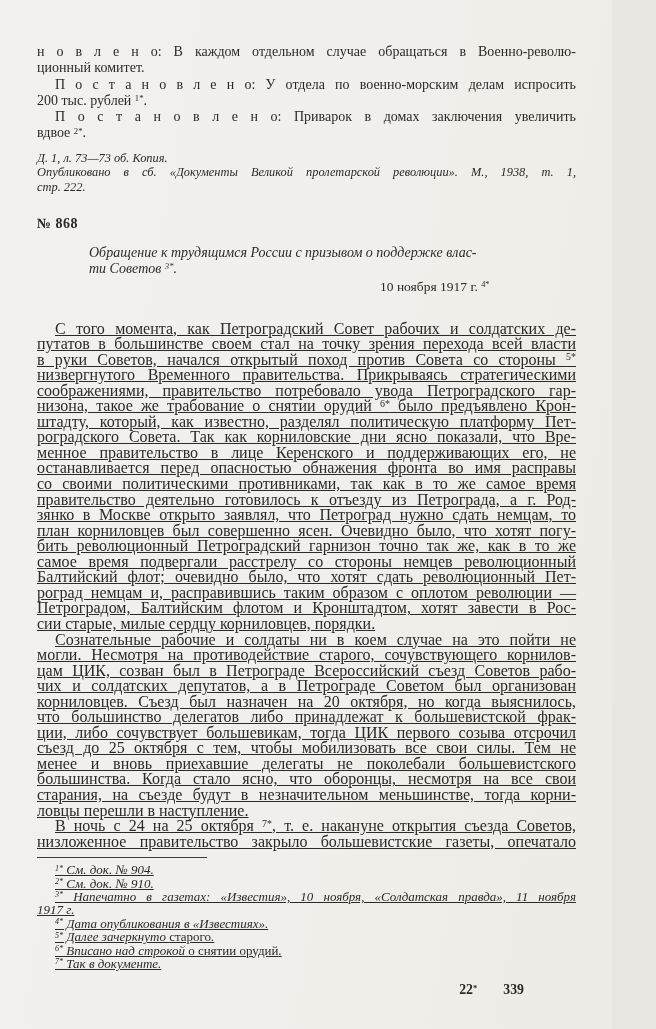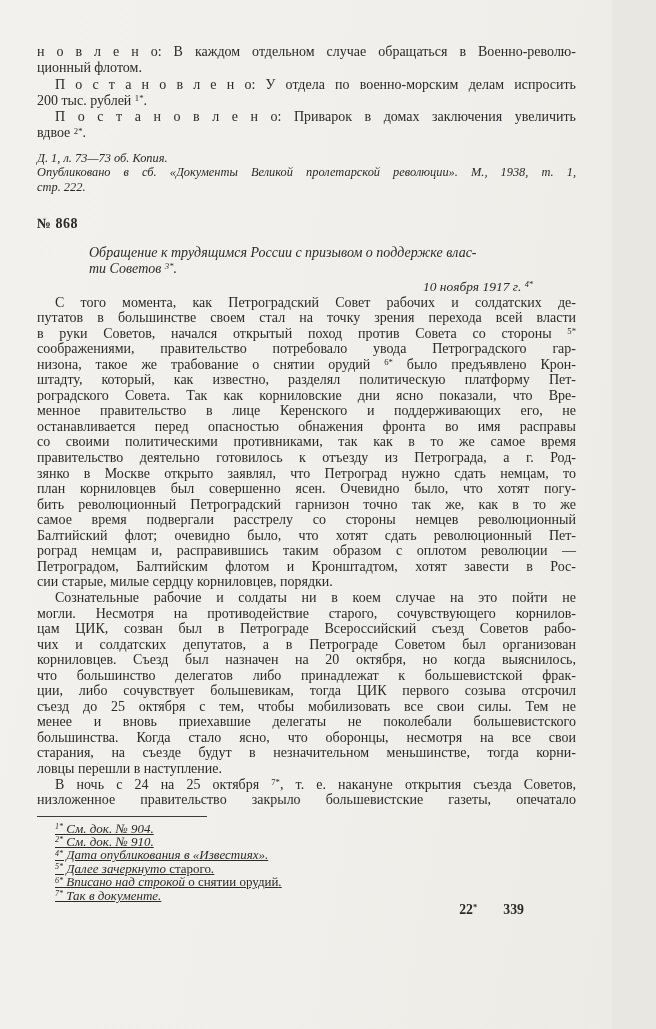--- a/index.html
+++ b/index.html
@@ -15,41 +15,41 @@
   }
   .line{white-space:normal;}
   .line.j{text-align:justify;text-align-last:justify;}
   .para{margin:0;}
   .para.indent .line:first-child{text-indent:18px;}
 
   .prev-document{font-size:14px;line-height:16.3px;}
   .archival{font-size:12.4px;line-height:14.6px;font-style:italic;margin-top:9px;}
   .doc-number{font-weight:bold;font-size:14px;margin-top:21px;letter-spacing:.5px;}
   .doc-title{font-style:italic;font-size:14px;line-height:16px;padding-left:52px;margin-top:13px;}
-  .doc-date{font-style:italic;font-size:13.5px;line-height:16px;padding-left:343px;margin-top:2px;text-align:center;}
-  .body-text{font-size:14px;line-height:15.55px;margin-top:0;}
+  .doc-date{font-size:13.5px;line-height:16px;padding-left:343px;margin-top:2px;}
+  .body-text{font-size:16px;line-height:15.55px;margin-top:26px;text-decoration:underline;}
   .footnote-rule{width:170px;border-top:1.2px solid #3c3c3c;margin:8px 0 5px 0;}
   .footnotes{font-size:13px;line-height:13.4px;font-style:italic;text-decoration:underline;}
   .footnotes .up{font-style:normal;}
   sup{font-size:.62em;vertical-align:baseline;position:relative;top:-.45em;line-height:0;}
   .page-footer{
     display:flex;justify-content:flex-end;gap:26px;
-    padding-right:52px;
+    padding-right:52px;margin-top:12px;
     font-weight:bold;font-size:13.8px;
   }
 </style>
 </head>
 <body>
 
 <div class="page">
 
   <div class="prev-document">
       <div class="para">
         <div class="line j">н о в л е н о:  В каждом отдельном случае обращаться в Военно-револю-</div>
-        <div class="line">ционный флотом.</div>
+        <div class="line">ционный комитет.</div>
       </div>
       <div class="para indent">
         <div class="line j">П о с т а н о в л е н о:  У отдела по военно-морским делам испросить</div>
         <div class="line">200 тыс. рублей <sup>1*</sup>.</div>
       </div>
       <div class="para indent">
         <div class="line j">П о с т а н о в л е н о:  Приварок в домах заключения увеличить</div>
         <div class="line">вдвое <sup>2*</sup>.</div>
       </div>
     </div>
@@ -73,20 +73,21 @@
       </div>
     </div>
 
   <div class="doc-date">10 ноября 1917 г. <sup>4*</sup></div>
 
   <div class="body-text">
       <div class="para indent">
         <div class="line j">С того момента, как Петроградский Совет рабочих и солдатских де-</div>
         <div class="line j">путатов в большинстве своем стал на точку зрения перехода всей власти</div>
         <div class="line j">в руки Советов, начался открытый поход против Совета со стороны <sup>5*</sup></div>
+        <div class="line j">низвергнутого Временного правительства. Прикрываясь стратегическими</div>
         <div class="line j">соображениями, правительство потребовало увода Петроградского гар-</div>
         <div class="line j">низона, такое же трабование о снятии орудий <sup>6*</sup> было предъявлено Крон-</div>
         <div class="line j">штадту, который, как известно,  разделял политическую платформу Пет-</div>
         <div class="line j">роградского Совета. Так как корниловские  дни ясно показали, что Вре-</div>
         <div class="line j">менное правительство в лице Керенского и  поддерживающих его, не</div>
         <div class="line j">останавливается перед опасностью  обнажения фронта во имя расправы</div>
         <div class="line j">со своими политическими противниками, так  как в то же самое время</div>
         <div class="line j">правительство деятельно готовилось к отъезду из Петрограда, а г. Род-</div>
         <div class="line j">зянко в Москве открыто заявлял, что Петроград нужно сдать немцам, то</div>
         <div class="line j">план корниловцев был совершенно ясен. Очевидно было, что хотят погу-</div>
@@ -120,20 +121,24 @@
   <div class="footnote-rule"></div>
 
   <div class="footnotes">
       <div class="para indent">
         <div class="line"><sup>1*</sup> См. док. № 904.</div>
       </div>
       <div class="para indent">
         <div class="line"><sup>2*</sup> См. док. № 910.</div>
       </div>
       <div class="para indent">
+        <div class="line j"><sup>3*</sup> Напечатно в газетах: «Известия», 10 ноября, «Солдатская правда», 11 ноября</div>
+        <div class="line">1917 г.</div>
+      </div>
+      <div class="para indent">
         <div class="line"><sup>4*</sup> Дата опубликования в «Известиях».</div>
       </div>
       <div class="para indent">
         <div class="line"><sup>5*</sup> Далее зачеркнуто <span class="up">старого</span>.</div>
       </div>
       <div class="para indent">
         <div class="line"><sup>6*</sup> Вписано над строкой <span class="up">о снятии орудий</span>.</div>
       </div>
       <div class="para indent">
         <div class="line"><sup>7*</sup> Так в документе.</div>

